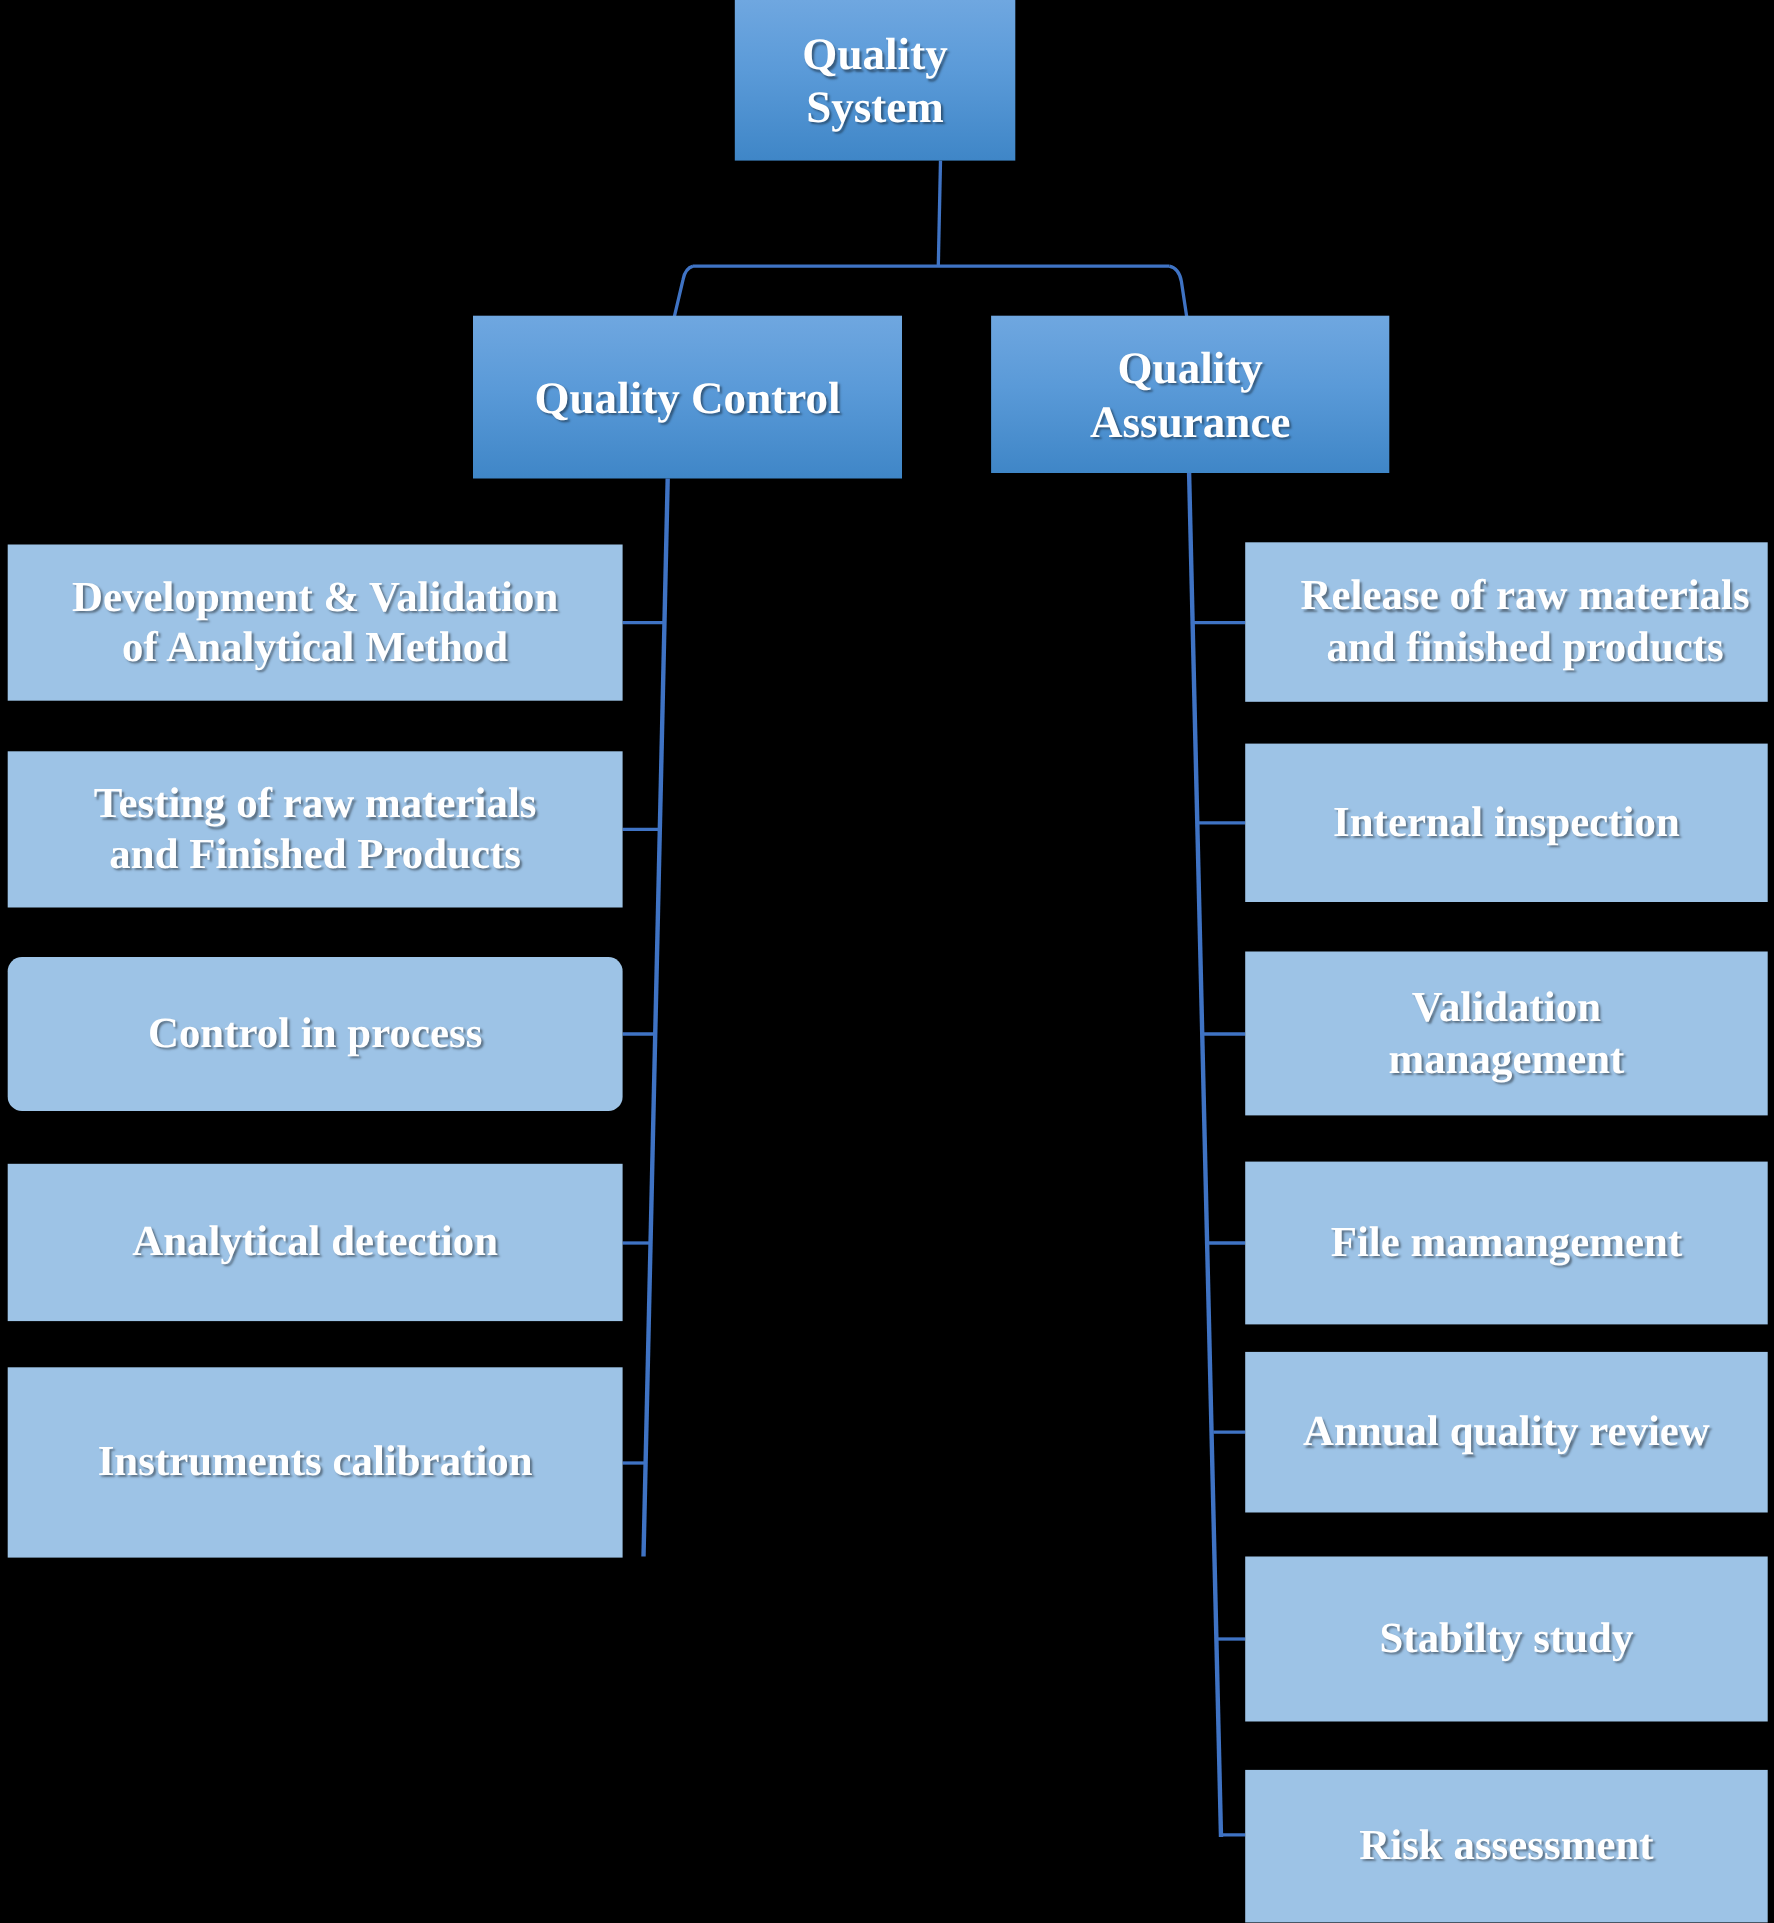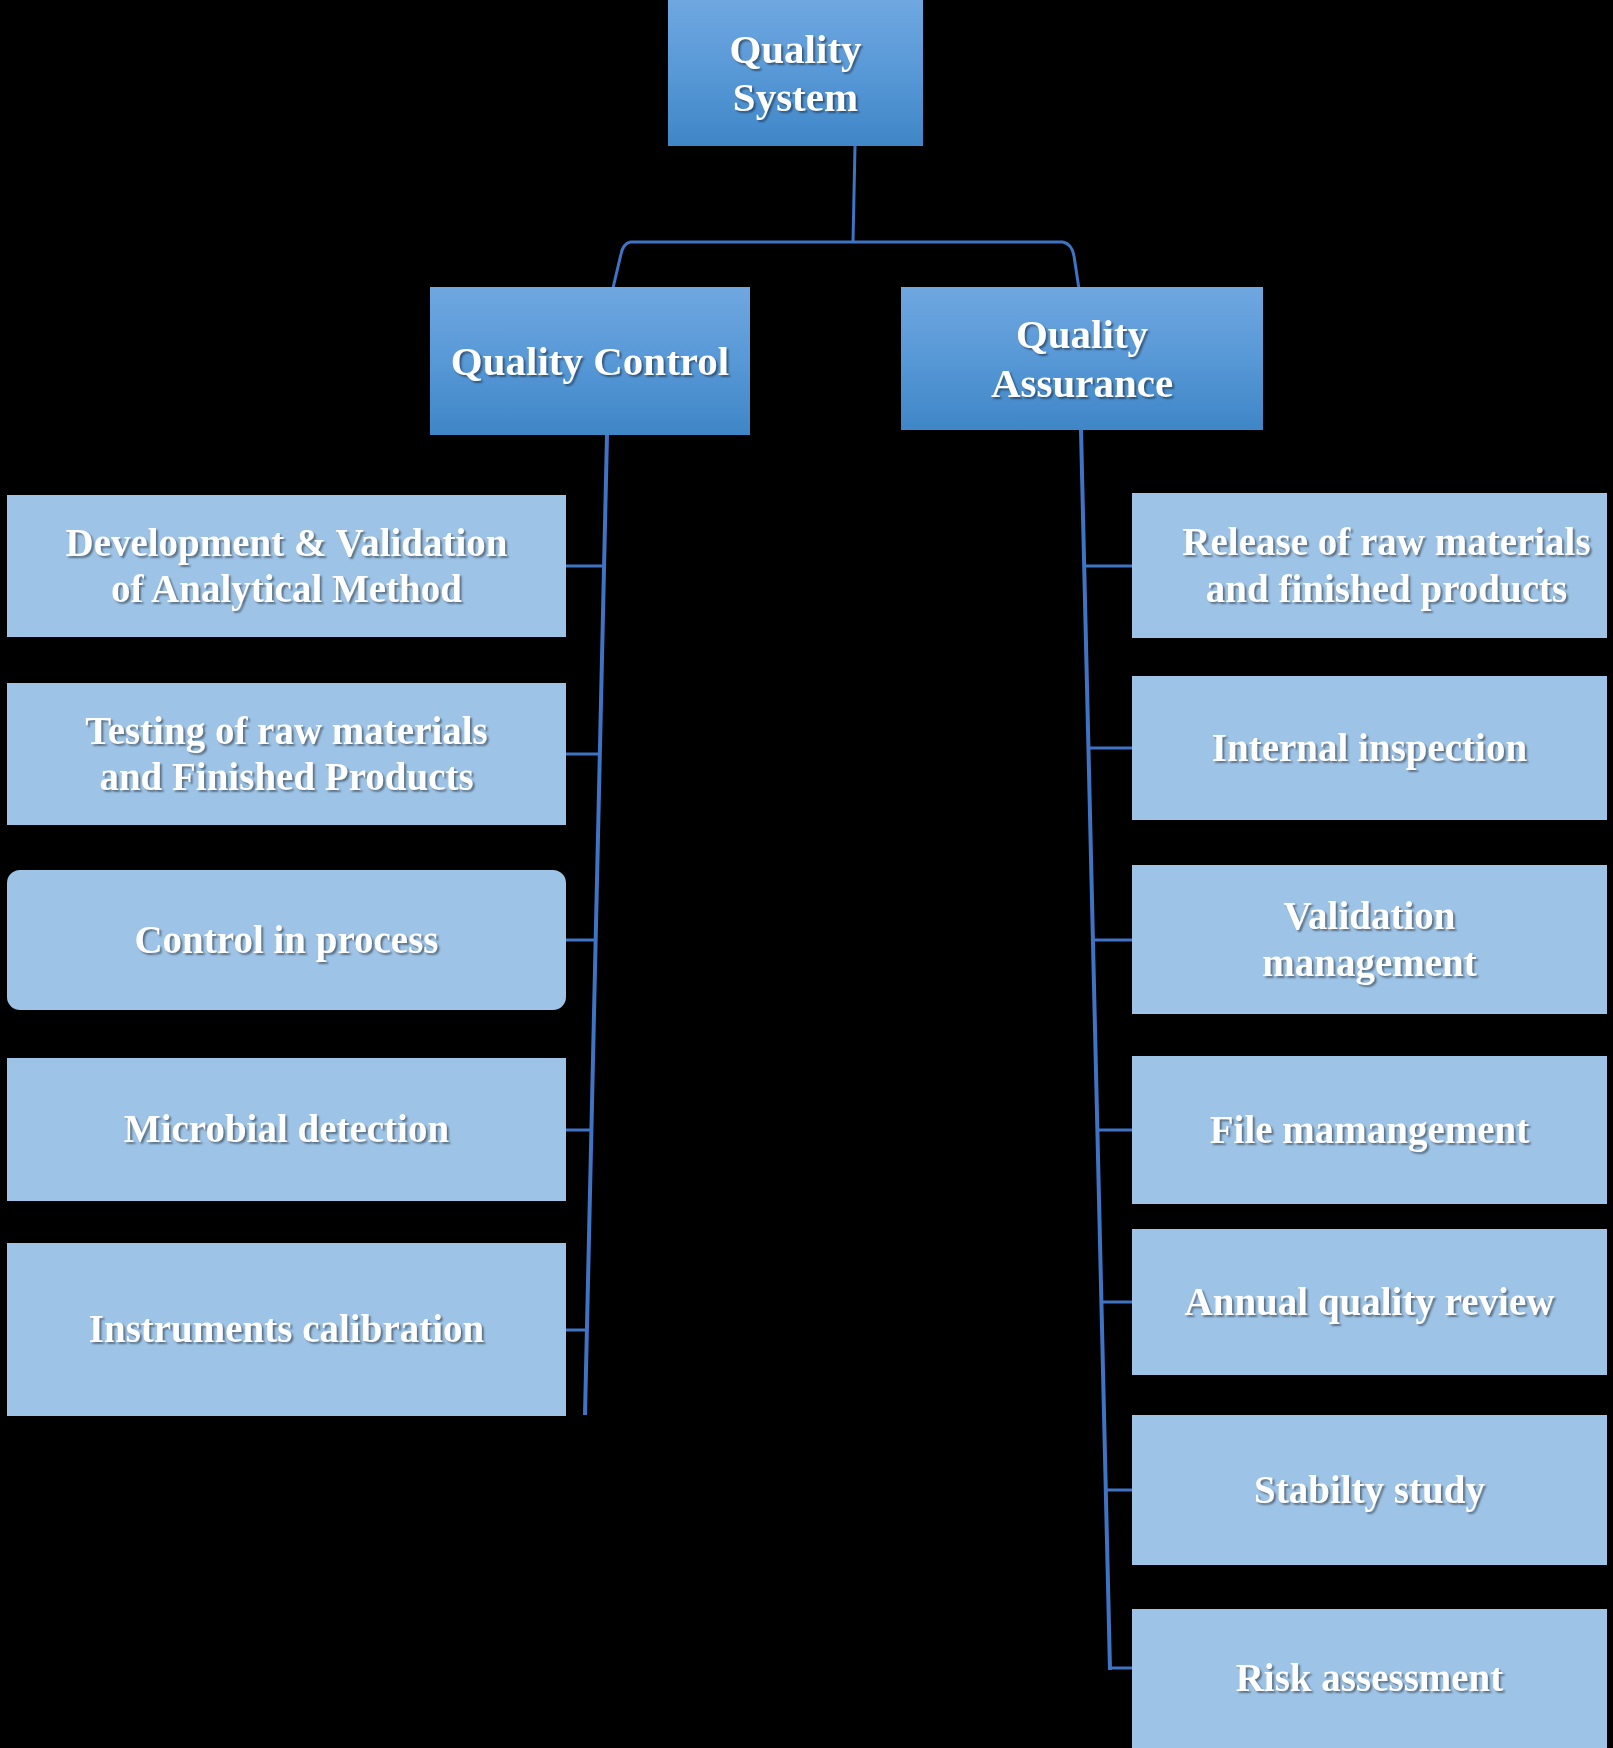--- a/index.html
+++ b/index.html
@@ -79,21 +79,21 @@
     <path d="M1110,1668 L1132,1668" stroke="#3F73C4" stroke-width="3" fill="none"></path>
   </svg>
 
   <div class="node level-top" style="left:668px; top:0px; width:255px; height:146px;">
     <span>
       <span>Quality</span><br>
       <span>System</span>
     </span>
   </div>
 
-  <div class="node level-top" style="left:430px; top:287px; width:320px; height:148px;">
+  <div class="node level-top" style="left:430px; top:287px; width:390px; height:148px;">
     <span>Quality Control</span>
   </div>
 
   <div class="node level-top" style="left:901px; top:287px; width:362px; height:143px;">
     <span>
       <span>Quality</span><br>
       <span>Assurance</span>
     </span>
   </div>
 
@@ -109,21 +109,21 @@
       <span>Testing of raw materials</span><br>
       <span>and Finished Products</span>
     </span>
   </div>
 
   <div class="node level-leaf" style="left:7px; top:870px; width:559px; height:140px;border-radius:13px;">
     <span>Control in process</span>
   </div>
 
   <div class="node level-leaf" style="left:7px; top:1058px; width:559px; height:143px;">
-    <span>Microbial detection</span>
+    <span>Analytical detection</span>
   </div>
 
   <div class="node level-leaf" style="left:7px; top:1243px; width:559px; height:173px;">
     <span>Instruments calibration</span>
   </div>
 
   <div class="node level-leaf" style="left:1132px; top:493px; width:475px; height:145px;padding-left:44px;">
     <span>
       <span>Release of raw materials</span><br>
       <span>and finished products</span>

